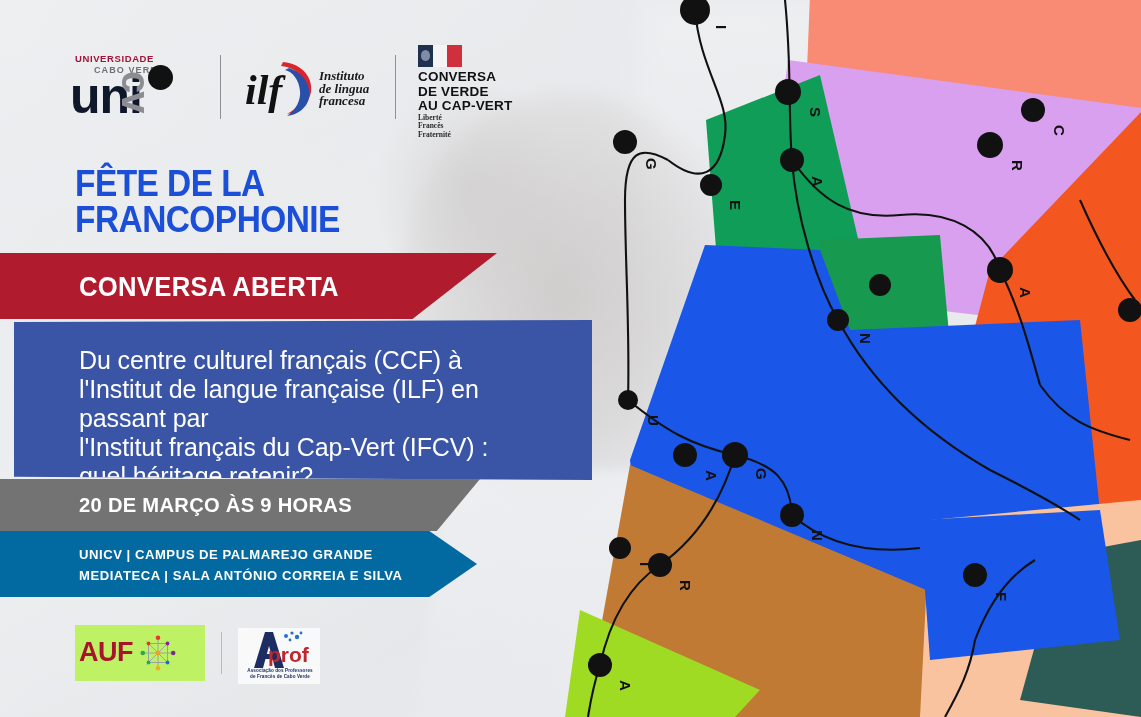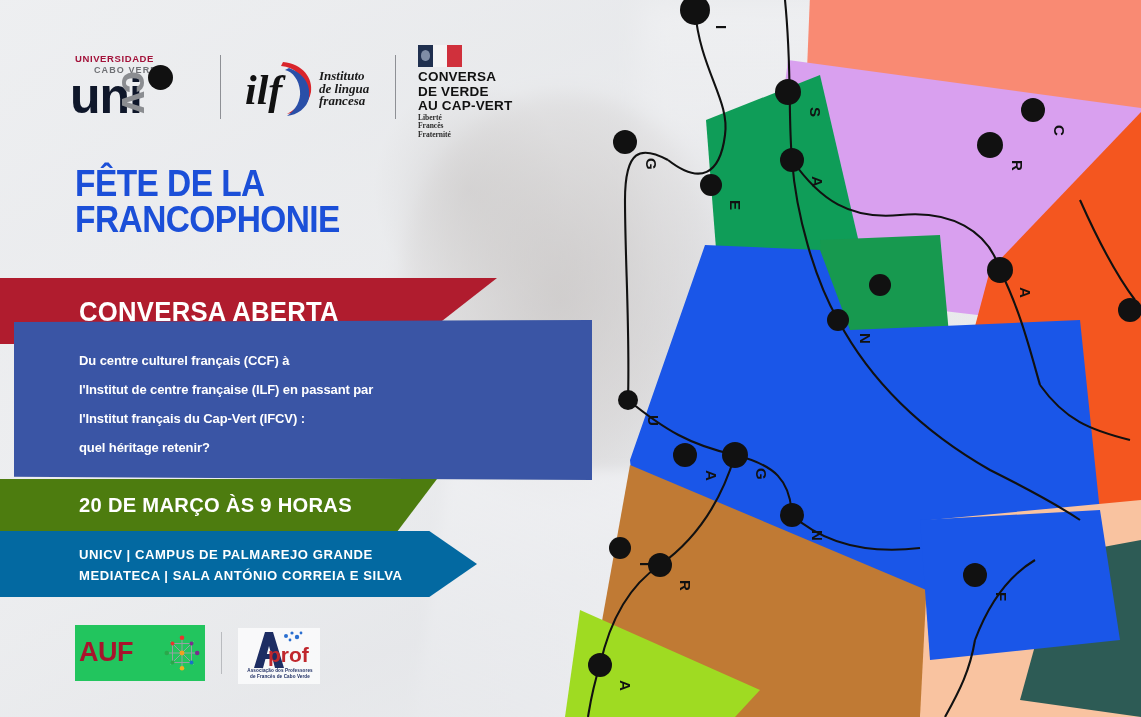--- a/index.html
+++ b/index.html
@@ -92,47 +92,47 @@
     font-stretch:condensed;
     transform:scaleX(.93);transform-origin:left top;
   }
   .headline span{display:block;}
 
   
   .band-red1{
     position:absolute;left:0;top:253px;width:497px;height:66px;
     background:#b01c2e;
     clip-path:polygon(0 0, 100% 0, 83% 100%, 0 100%);
-    margin-top:25px;
   }
   .band-red1 .lbl{
     position:absolute;left:79px;top:19px;
     font-size:27px;font-weight:700;color:#fff;letter-spacing:.3px;
     transform:scaleX(.95);transform-origin:left top;
   }
 
   
   .band-blue{
     position:absolute;left:14px;top:320px;width:578px;height:160px;
     background:#3a55a5;
     clip-path:polygon(0 2px, 100% 0, 100% 100%, 0 98%);
     box-shadow:0 2px 6px rgba(0,0,0,.10);
   }
   .band-blue .txt{
     position:absolute;left:65px;top:26px;right:20px;
-    font-size:13px;line-height:29px;font-weight:700;color:#fff;
+    font-size:25px;line-height:29px;font-weight:400;color:#fff;
     letter-spacing:-.1px;
   }
   .band-blue .txt span{display:block;}
 
   
   .band-red2{
     position:absolute;left:0;top:479px;width:437px;height:52px;
-    background:#4d7c0f;
+    background:#737373;
     clip-path:polygon(0 0, 100% 0, 91% 100%, 0 100%);
+    padding-left:43px;
   }
   .band-red2 .lbl{
     position:absolute;left:79px;top:14px;
     font-size:21px;font-weight:700;color:#fff;letter-spacing:.3px;
     transform:scaleX(.96);transform-origin:left top;
   }
 
   
   .band-orange{
     position:absolute;left:0;top:531px;width:477px;height:66px;
@@ -142,22 +142,22 @@
   .band-orange .lbl{
     position:absolute;left:79px;top:13px;
     font-size:13.5px;line-height:21px;font-weight:700;color:#fff;letter-spacing:.55px;
     transform:scaleX(.97);transform-origin:left top;
   }
   .band-orange .lbl span{display:block;}
 
   
   .foot-logos{position:absolute;left:75px;top:621px;display:flex;align-items:center;gap:16px;}
   .auf-box{
-    width:122px;height:56px;background:#22c55e;
-    display:flex;align-items:center;justify-content:space-between;gap:6px;
+    width:122px;height:56px;background:#bef264;
+    display:flex;align-items:center;justify-content:flex-start;gap:6px;
     padding:0 4px;
   }
   .auf-word{font-size:27px;font-weight:700;color:#a8142c;letter-spacing:-.5px;line-height:27px;}
   .auf-net{width:38px;height:38px;}
   .foot-div{width:1px;height:42px;background:#b9bbbf;}
   .aprof-box{width:82px;height:56px;position:relative;background:rgba(255,255,255,.72);margin-top:7px;}
   .aprof-box svg{position:absolute;left:0;top:0;}
   .aprof-cap{
     position:absolute;left:3px;top:40px;width:78px;
     font-size:4.6px;line-height:5.6px;font-weight:700;color:#1d2d63;letter-spacing:.1px;text-align:center;
@@ -309,21 +309,21 @@
     <span>FRANCOPHONIE</span>
   </div>
 
   <div class="band-red1">
     <div class="lbl">CONVERSA ABERTA</div>
   </div>
 
   <div class="band-blue">
     <div class="txt">
       <span>Du centre culturel français (CCF) à</span>
-      <span>l'Institut de centre française (ILF) en passant par</span>
+      <span>l'Institut de langue française (ILF) en passant par</span>
       <span>l'Institut français du Cap-Vert (IFCV) :</span>
       <span>quel héritage retenir?</span>
     </div>
   </div>
 
   <div class="band-red2">
     <div class="lbl">20 DE MARÇO ÀS 9 HORAS</div>
   </div>
 
   <div class="band-orange">

